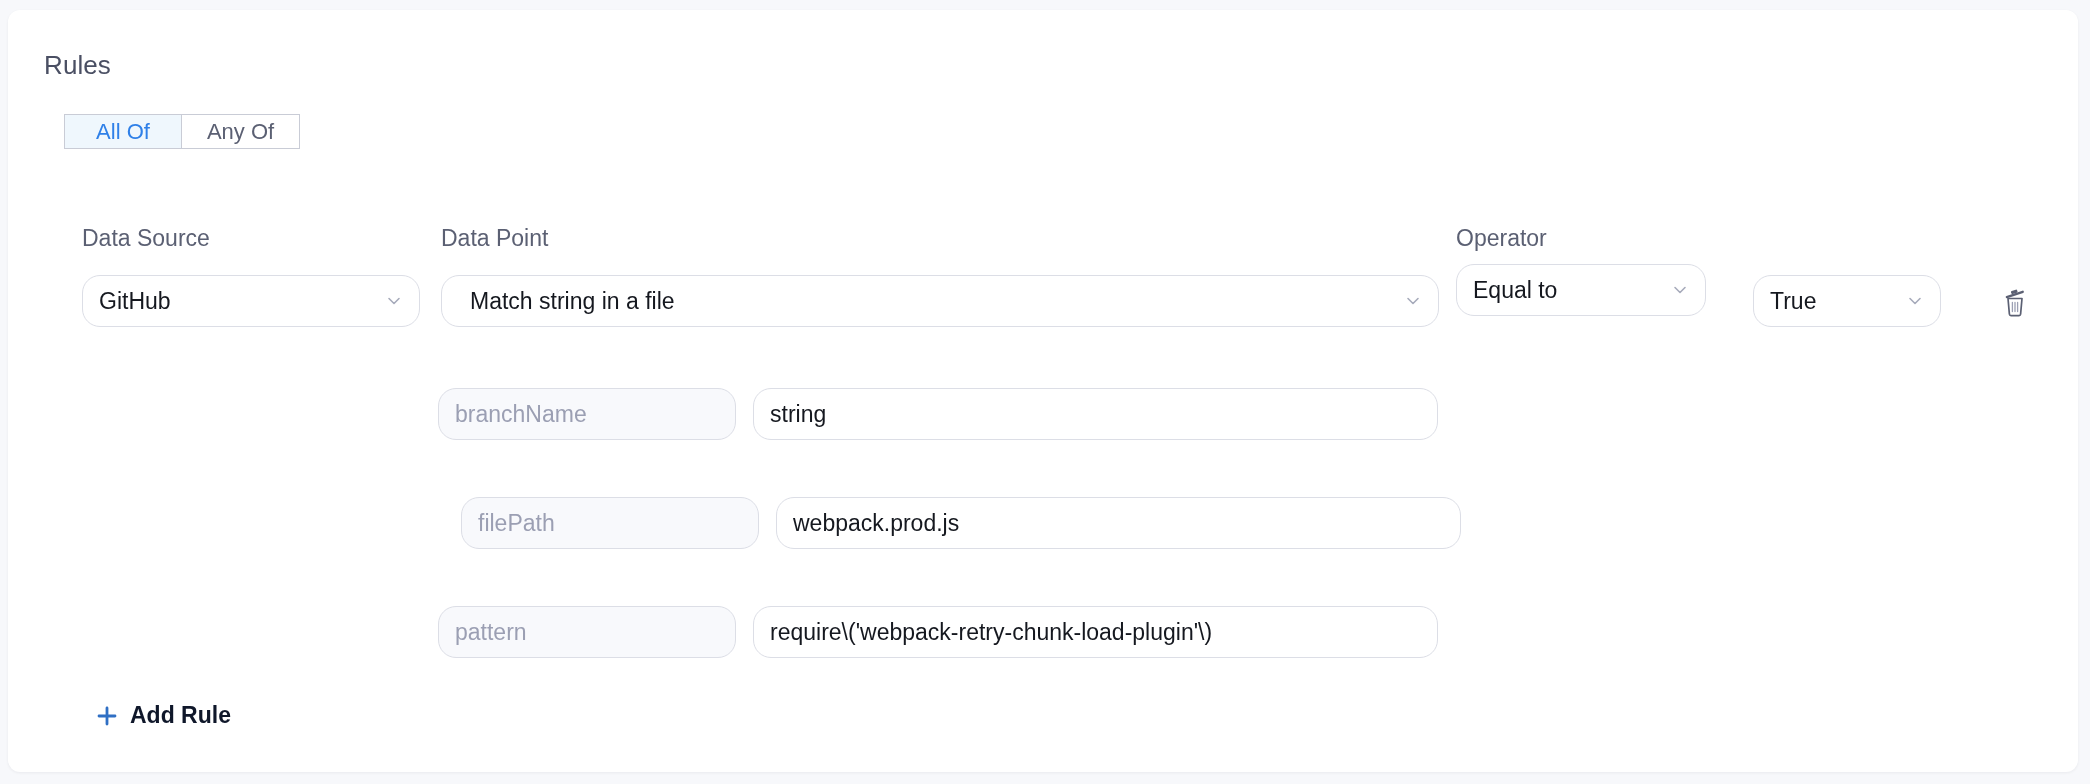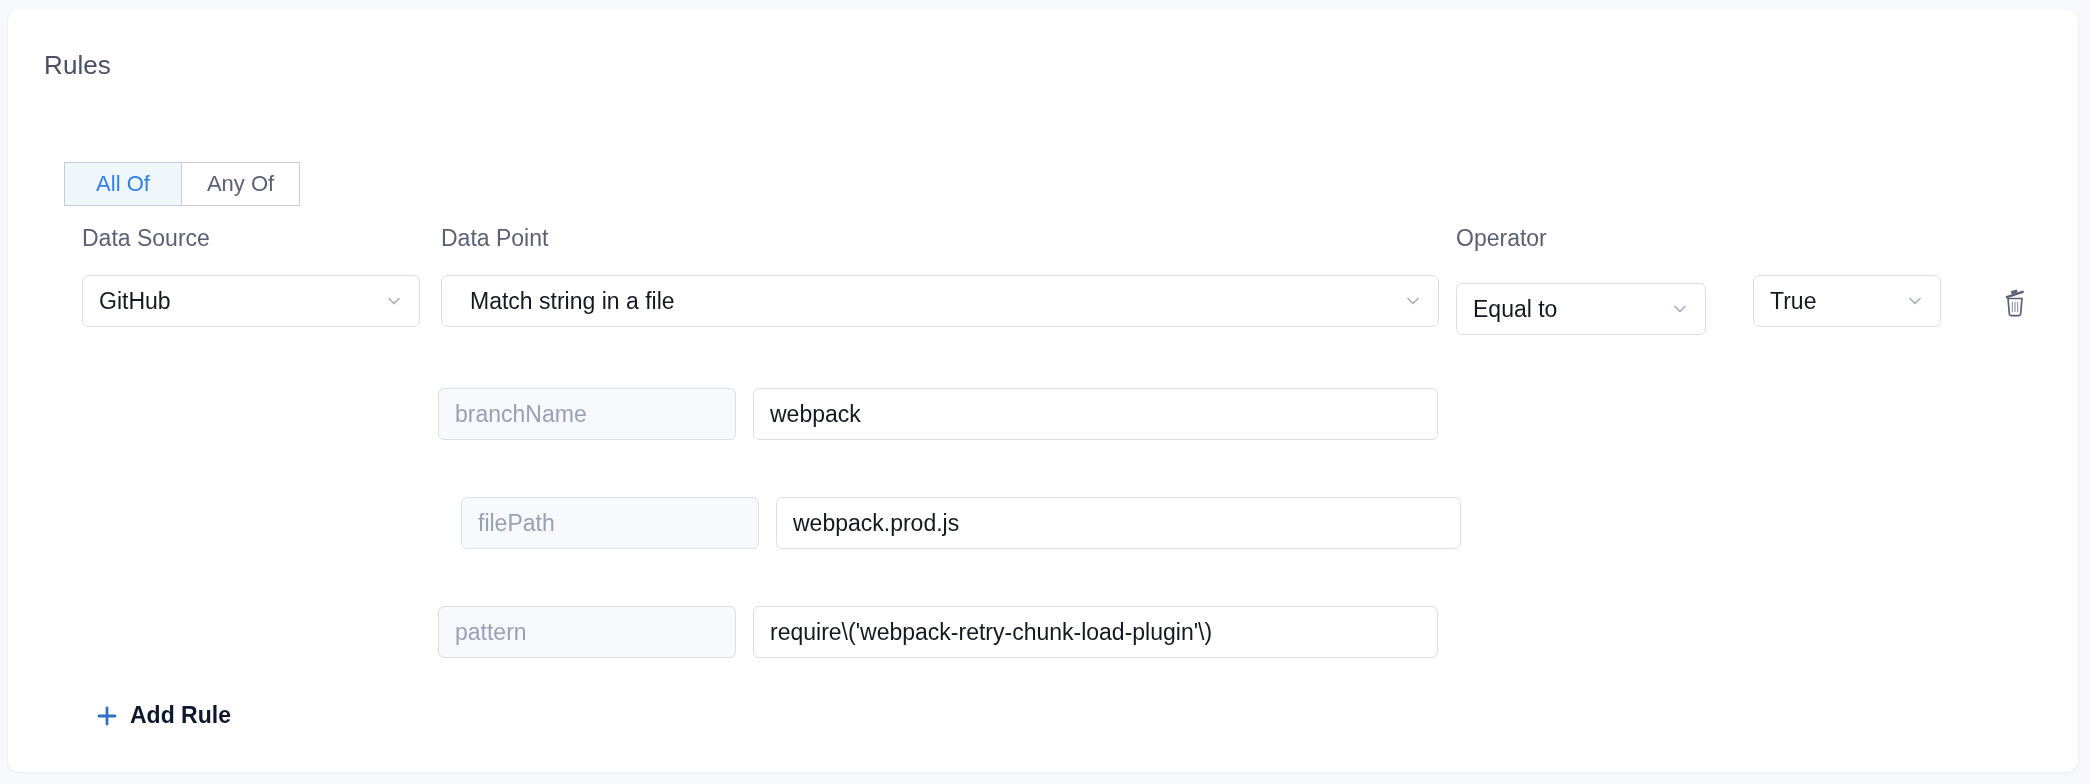--- a/index.html
+++ b/index.html
@@ -41,35 +41,34 @@
 
   
   .toggle-group {
     position: absolute;
     left: 56px;
     top: 104px;
     display: flex;
     height: 50px;
   }
   .toggle-btn {
-    height: 44px;
+    height: 35px;
     min-width: 118px;
     padding: 0 22px;
     display: flex;
     align-items: center;
     justify-content: center;
     font-size: 22px;
     line-height: 1;
     background: #ffffff;
     color: #5b6073;
     border: 1px solid #c9ccd6;
     cursor: pointer;
     user-select: none;
     font-family: inherit;
-    margin-top: 48px;
   }
   .toggle-btn + .toggle-btn { border-left: none; }
   .toggle-btn.active {
     background: #eff7fd;
     color: #2f80e8;
     border-color: #c9ccd6;
   }
 
   
   .col-label {
@@ -85,21 +84,21 @@
   .col-label.data-point  { left: 433px;  top: 215px; }
   .col-label.operator    { left: 1448px; top: 215px; }
 
   
   .select-field,
   .text-field,
   .key-field {
     position: absolute;
     height: 52px;
     border: 1px solid #dcdee6;
-    border-radius: 6px;
+    border-radius: 18px;
     background: #ffffff;
     display: flex;
     align-items: center;
     font-size: 23px;
     color: #15181f;
     padding: 0 16px;
     cursor: pointer;
     overflow: hidden;
     white-space: nowrap;
   }
@@ -124,21 +123,21 @@
   .key-field {
     background: #f8f9fc;
     border: 1px solid #dcdee6;
     color: #9b9fb3;
     cursor: default;
   }
 
   
   #ds-select   { left: 74px;   top: 265px; width: 338px; }
   #dp-select   { left: 433px;  top: 265px; width: 998px; padding-left: 28px; }
-  #op-select   { left: 1448px; top: 273px; width: 250px; }
+  #op-select   { left: 1448px; top: 254px; width: 250px; }
   #val-select  { left: 1745px; top: 265px; width: 188px; }
 
   
   .delete-btn {
     position: absolute;
     left: 1987px;
     top: 272px;
     width: 40px;
     height: 40px;
     display: flex;
@@ -245,21 +244,21 @@
 
         <path d="M8 12.5 H22 L20.6 28.2 A1.6 1.6 0 0 1 19 29.6 H11 A1.6 1.6 0 0 1 9.4 28.2 Z" stroke="#5b6073" stroke-width="1.7" fill="none" stroke-linejoin="round"></path>
         <path d="M12.4 16.5 V25.6 M15 16.5 V25.6 M17.6 16.5 V25.6" stroke="#9b9fb3" stroke-width="1.3" stroke-linecap="round"></path>
       </svg>
     </span>
   </button>
 
   <div class="param-row-0">
     <div class="key-field param-key">branchName</div>
     <div class="text-field param-value">
-      <span class="value">webpack</span>
+      <span class="value">string</span>
     </div>
   </div>
 
   <div class="param-row-1">
     <div class="key-field param-key">filePath</div>
     <div class="text-field param-value">
       <span class="value">webpack.prod.js</span>
     </div>
   </div>
 

